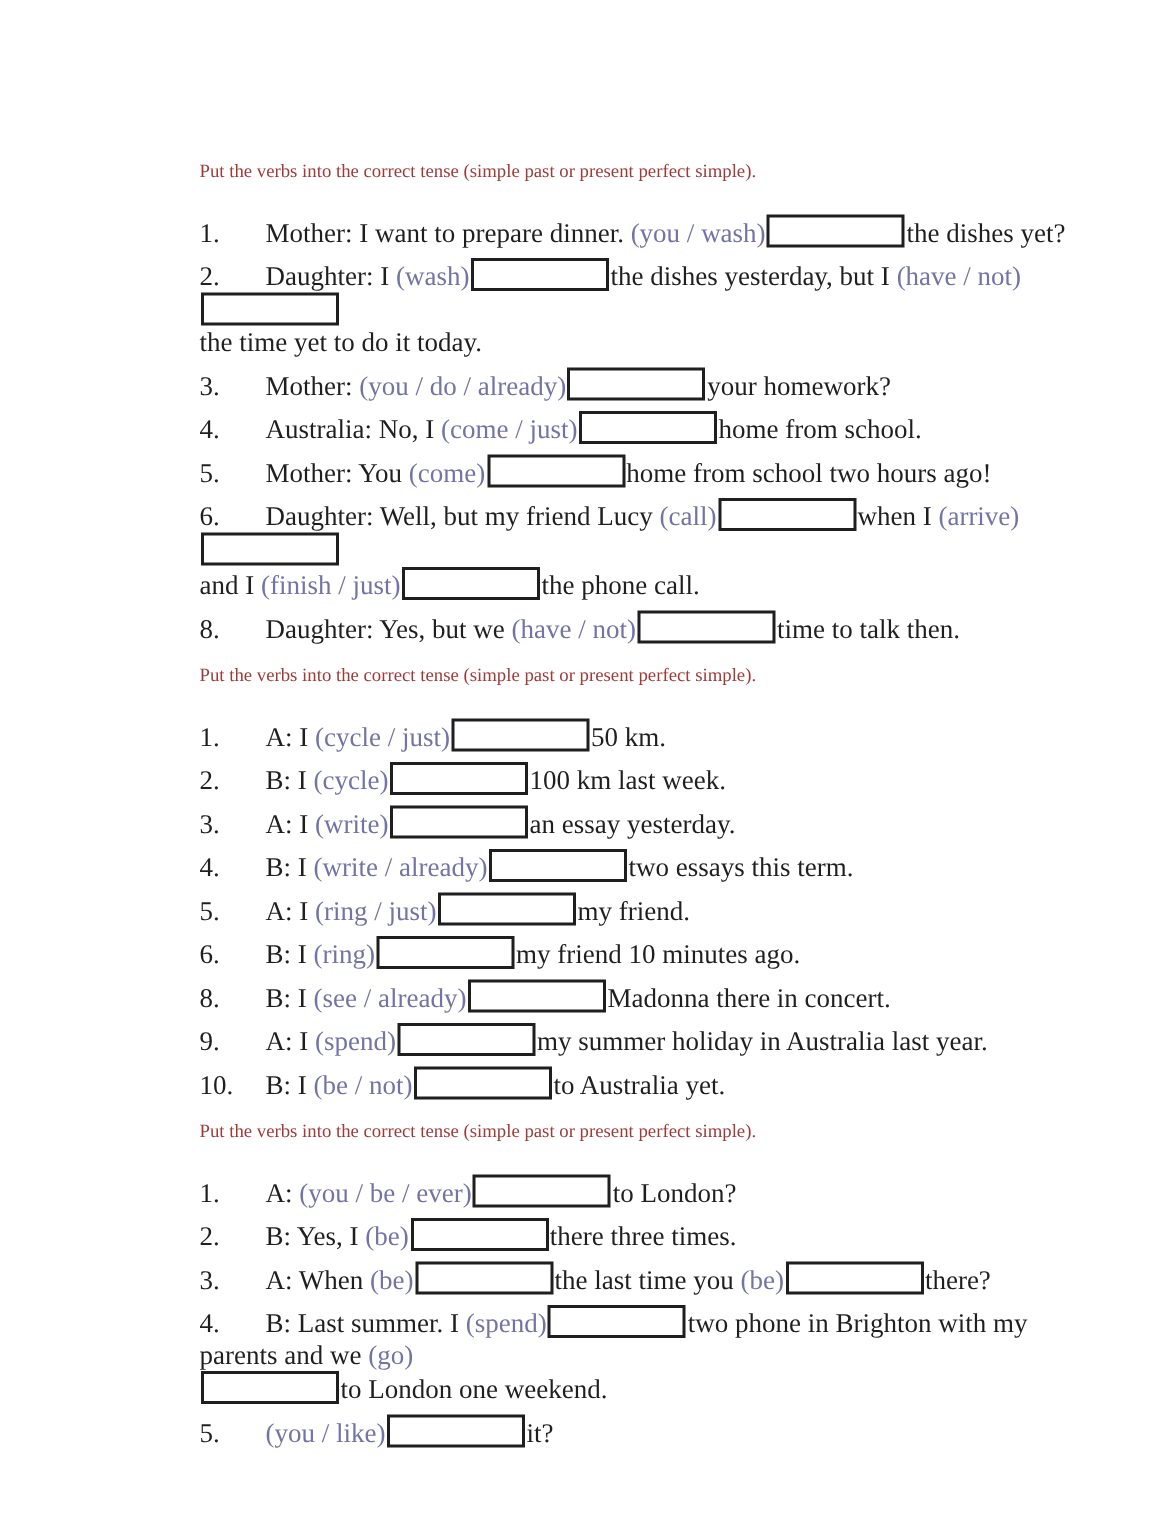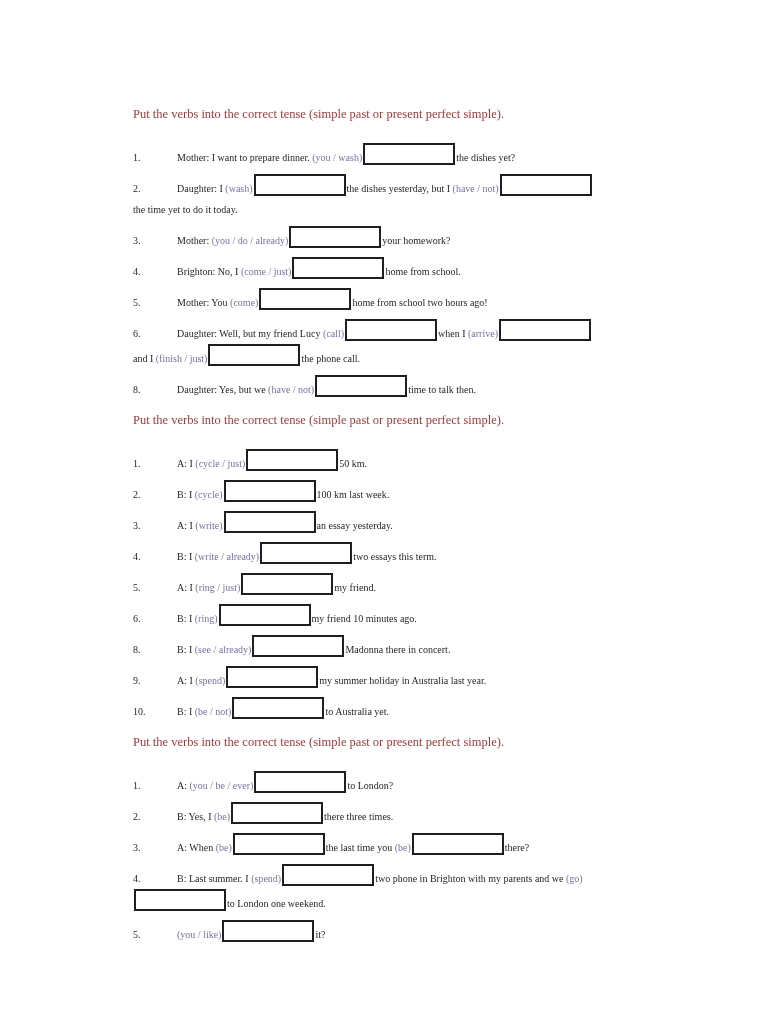--- a/index.html
+++ b/index.html
@@ -22,21 +22,21 @@
   .content{
     position:absolute;left:113px;top:104px;width:585px;
   }
   .heading{
     font-size:12.5px;line-height:21px;
     margin:10px 0 18px 0;
     color:var(--heading-color);
   }
   .section:first-child .heading{margin-top:0;}
   .item{
-    font-size:10px;line-height:21px;
+    font-size:18px;line-height:21px;
     margin:0 0 6px 0;
     color:var(--text-color);
   }
   .num{display:inline-block;width:44px;}
   .hint{color:var(--hint-color);}
   .blank{
     display:inline-block;width:88px;height:18px;
     border:2px solid var(--box-border);
     background:#ffffff;
     vertical-align:-4px;
@@ -46,21 +46,21 @@
 </head>
 <body>
 
 <div class="page">
   <div class="content" id="content">
       <div class="section">
         <p class="heading">Put the verbs into the correct tense (simple past or present perfect simple).</p>
         <p class="item"><span class="num">1.</span><span class="text">Mother: I want to prepare dinner. </span><span class="hint">(you / wash)</span><span class="blank"></span><span class="text">the dishes yet?</span></p>
         <p class="item"><span class="num">2.</span><span class="text">Daughter: I </span><span class="hint">(wash)</span><span class="blank"></span><span class="text">the dishes yesterday, but I </span><span class="hint">(have / not)</span><span class="blank"></span><br><span class="text">the time yet to do it today.</span></p>
         <p class="item"><span class="num">3.</span><span class="text">Mother: </span><span class="hint">(you / do / already)</span><span class="blank"></span><span class="text">your homework?</span></p>
-        <p class="item"><span class="num">4.</span><span class="text">Brighton: No, I </span><span class="hint">(come / just)</span><span class="blank"></span><span class="text">home from school.</span></p>
+        <p class="item"><span class="num">4.</span><span class="text">Australia: No, I </span><span class="hint">(come / just)</span><span class="blank"></span><span class="text">home from school.</span></p>
         <p class="item"><span class="num">5.</span><span class="text">Mother: You </span><span class="hint">(come)</span><span class="blank"></span><span class="text">home from school two hours ago!</span></p>
         <p class="item"><span class="num">6.</span><span class="text">Daughter: Well, but my friend Lucy </span><span class="hint">(call)</span><span class="blank"></span><span class="text">when I </span><span class="hint">(arrive)</span><span class="blank"></span><br><span class="text">and I </span><span class="hint">(finish / just)</span><span class="blank"></span><span class="text">the phone call.</span></p>
         <p class="item"><span class="num">8.</span><span class="text">Daughter: Yes, but we </span><span class="hint">(have / not)</span><span class="blank"></span><span class="text">time to talk then.</span></p>
       </div>
       <div class="section">
         <p class="heading">Put the verbs into the correct tense (simple past or present perfect simple).</p>
         <p class="item"><span class="num">1.</span><span class="text">A: I </span><span class="hint">(cycle / just)</span><span class="blank"></span><span class="text">50 km.</span></p>
         <p class="item"><span class="num">2.</span><span class="text">B: I </span><span class="hint">(cycle)</span><span class="blank"></span><span class="text">100 km last week.</span></p>
         <p class="item"><span class="num">3.</span><span class="text">A: I </span><span class="hint">(write)</span><span class="blank"></span><span class="text">an essay yesterday.</span></p>
         <p class="item"><span class="num">4.</span><span class="text">B: I </span><span class="hint">(write / already)</span><span class="blank"></span><span class="text">two essays this term.</span></p>

